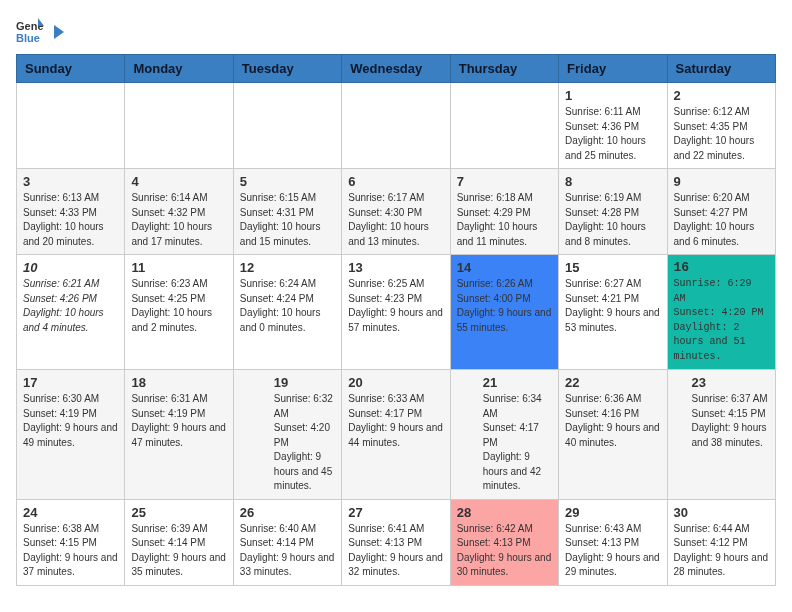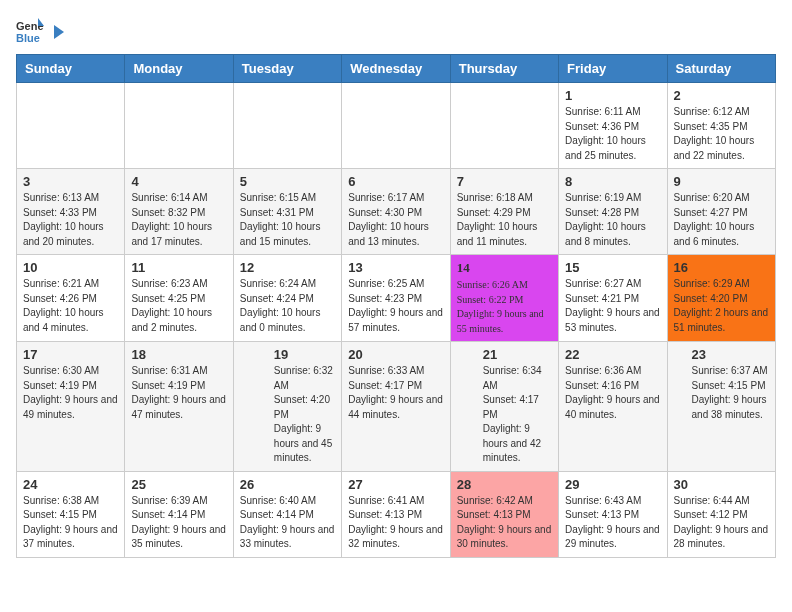--- a/index.html
+++ b/index.html
@@ -37,21 +37,21 @@
       font-size: 14px;
       color: #555;
     }
     .calendar {
       width: 100%;
       border-collapse: collapse;
       border: 1px solid #ccc;
     }
     .calendar th {
       background-color: #3a7fc1;
-      color: #ffffff;
+      color: #0f172a;
       text-align: left;
       padding: 6px 8px;
       font-size: 13px;
       border: 1px solid #2e6aa0;
     }
     .calendar td {
       vertical-align: top;
       padding: 5px 6px;
       border: 1px solid #ccc;
       width: calc(100% / 7);
@@ -143,21 +143,21 @@
       <tr>
         <td style="background: rgb(245, 245, 245);">
           <span class="day-number">3</span>
           <div class="day-info">Sunrise: 6:13 AM</div>
           <div class="day-info">Sunset: 4:33 PM</div>
           <div class="day-info">Daylight: 10 hours and 20 minutes.</div>
         </td>
         <td style="background: rgb(245, 245, 245);">
           <span class="day-number">4</span>
           <div class="day-info">Sunrise: 6:14 AM</div>
-          <div class="day-info">Sunset: 8:32 PM</div>
+          <div class="day-info">Sunset: 4:32 PM</div>
           <div class="day-info">Daylight: 10 hours and 17 minutes.</div>
         </td>
         <td style="background: rgb(245, 245, 245);">
           <span class="day-number">5</span>
           <div class="day-info">Sunrise: 6:15 AM</div>
           <div class="day-info">Sunset: 4:31 PM</div>
           <div class="day-info">Daylight: 10 hours and 15 minutes.</div>
         </td>
         <td style="background: rgb(245, 245, 245);">
           <span class="day-number">6</span>
@@ -178,21 +178,21 @@
           <div class="day-info">Daylight: 10 hours and 8 minutes.</div>
         </td>
         <td style="background: rgb(245, 245, 245);">
           <span class="day-number">9</span>
           <div class="day-info">Sunrise: 6:20 AM</div>
           <div class="day-info">Sunset: 4:27 PM</div>
           <div class="day-info">Daylight: 10 hours and 6 minutes.</div>
         </td>
       </tr>
       <tr>
-        <td style="background: rgb(255, 255, 255);">
+        <td style="background: rgb(255, 255, 255); font-style: italic;">
           <span class="day-number">10</span>
           <div class="day-info">Sunrise: 6:21 AM</div>
           <div class="day-info">Sunset: 4:26 PM</div>
           <div class="day-info">Daylight: 10 hours and 4 minutes.</div>
         </td>
         <td style="background: rgb(255, 255, 255);">
           <span class="day-number">11</span>
           <div class="day-info">Sunrise: 6:23 AM</div>
           <div class="day-info">Sunset: 4:25 PM</div>
           <div class="day-info">Daylight: 10 hours and 2 minutes.</div>
@@ -202,33 +202,33 @@
           <div class="day-info">Sunrise: 6:24 AM</div>
           <div class="day-info">Sunset: 4:24 PM</div>
           <div class="day-info">Daylight: 10 hours and 0 minutes.</div>
         </td>
         <td style="background: rgb(255, 255, 255);">
           <span class="day-number">13</span>
           <div class="day-info">Sunrise: 6:25 AM</div>
           <div class="day-info">Sunset: 4:23 PM</div>
           <div class="day-info">Daylight: 9 hours and 57 minutes.</div>
         </td>
-        <td style="background: #d946ef; font-family: Liberation Serif, serif;">
+        <td style="background: #3b82f6;">
           <span class="day-number">14</span>
           <div class="day-info">Sunrise: 6:26 AM</div>
-          <div class="day-info">Sunset: 6:22 PM</div>
+          <div class="day-info">Sunset: 4:00 PM</div>
           <div class="day-info">Daylight: 9 hours and 55 minutes.</div>
         </td>
         <td style="background: rgb(255, 255, 255);">
           <span class="day-number">15</span>
           <div class="day-info">Sunrise: 6:27 AM</div>
           <div class="day-info">Sunset: 4:21 PM</div>
           <div class="day-info">Daylight: 9 hours and 53 minutes.</div>
         </td>
-        <td style="background: #f97316;">
+        <td style="background: #14b8a6; font-family: Liberation Mono, monospace;">
           <span class="day-number">16</span>
           <div class="day-info">Sunrise: 6:29 AM</div>
           <div class="day-info">Sunset: 4:20 PM</div>
           <div class="day-info">Daylight: 2 hours and 51 minutes.</div>
         </td>
       </tr>
       <tr>
         <td style="background: rgb(245, 245, 245);">
           <span class="day-number">17</span>
           <div class="day-info">Sunrise: 6:30 AM</div>

